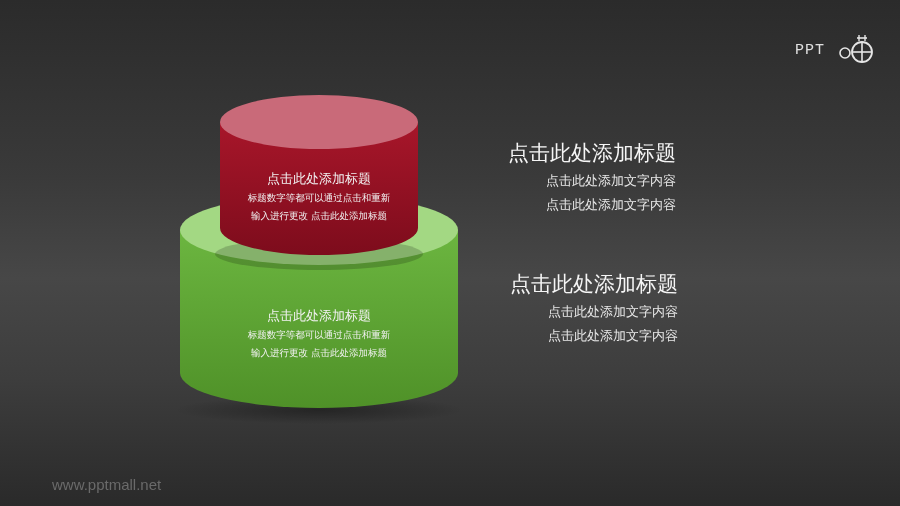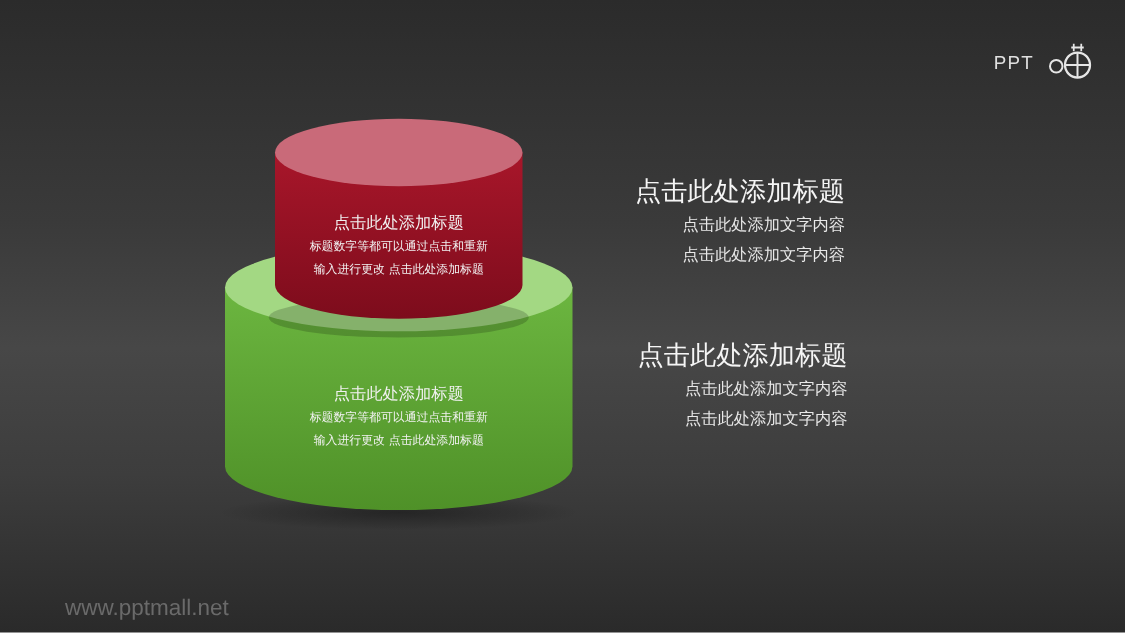--- a/index.html
+++ b/index.html
@@ -1,22 +1,22 @@
 <!DOCTYPE html>
 <html><head>
 <meta charset="utf-8">
 <style>
   html,body{margin:0;padding:0;}
   body{width:900px;height:506px;overflow:hidden;position:relative;
     background:linear-gradient(180deg,#2b2b2b 0%,#3a3a3a 35%,#474747 55%,#3d3d3d 75%,#2a2a2a 100%);
     font-family:"DejaVu Sans","Liberation Sans",sans-serif;}
   .abs{position:absolute;}
   .logo{left:795px;top:34px;width:80px;height:32px;}
-  .logo-text{position:absolute;left:0;top:8px;font-family:Liberation Sans, sans-serif;font-size:15px;letter-spacing:1px;color:#e0e0e0;font-weight:300;}
-  .watermark{left:52px;top:476px;font-family:"Liberation Sans",sans-serif;font-size:18px;color:#6a6a6a;}
+  .logo-text{position:absolute;left:0;top:8px;font-family:Liberation Mono, monospace;font-size:15px;letter-spacing:1px;color:#e0e0e0;font-weight:300;}
+  .watermark{left:52px;top:476px;font-family:"Liberation Sans",sans-serif;font-size:15px;color:#6a6a6a;}
   svg.cyl{position:absolute;left:0;top:0;}
   .cyl-text{position:absolute;text-align:center;color:#f2f2f2;}
   .cyl-title{font-size:13px;line-height:18px;}
   .cyl-line{font-size:9.5px;line-height:20px;}
   .side{position:absolute;color:#f0f0f0;}
   .side-title{font-size:21px;line-height:28px;color:#f5f5f5;}
   .side-line{font-size:13px;line-height:24px;color:#e8e8e8;text-align:right;}
 </style>
 </head>
 <body>

